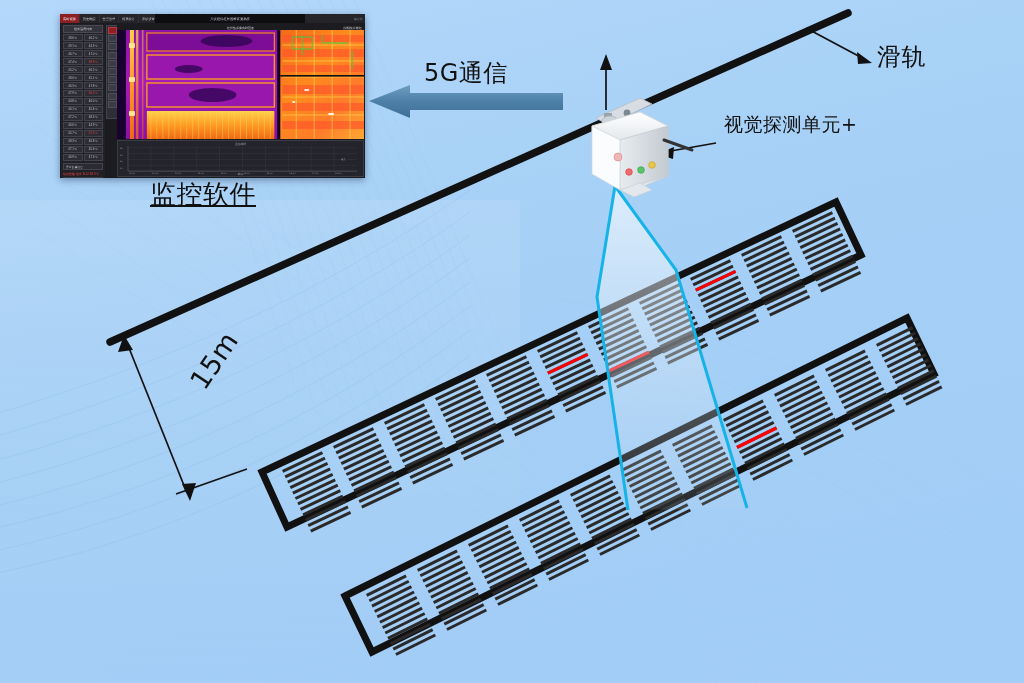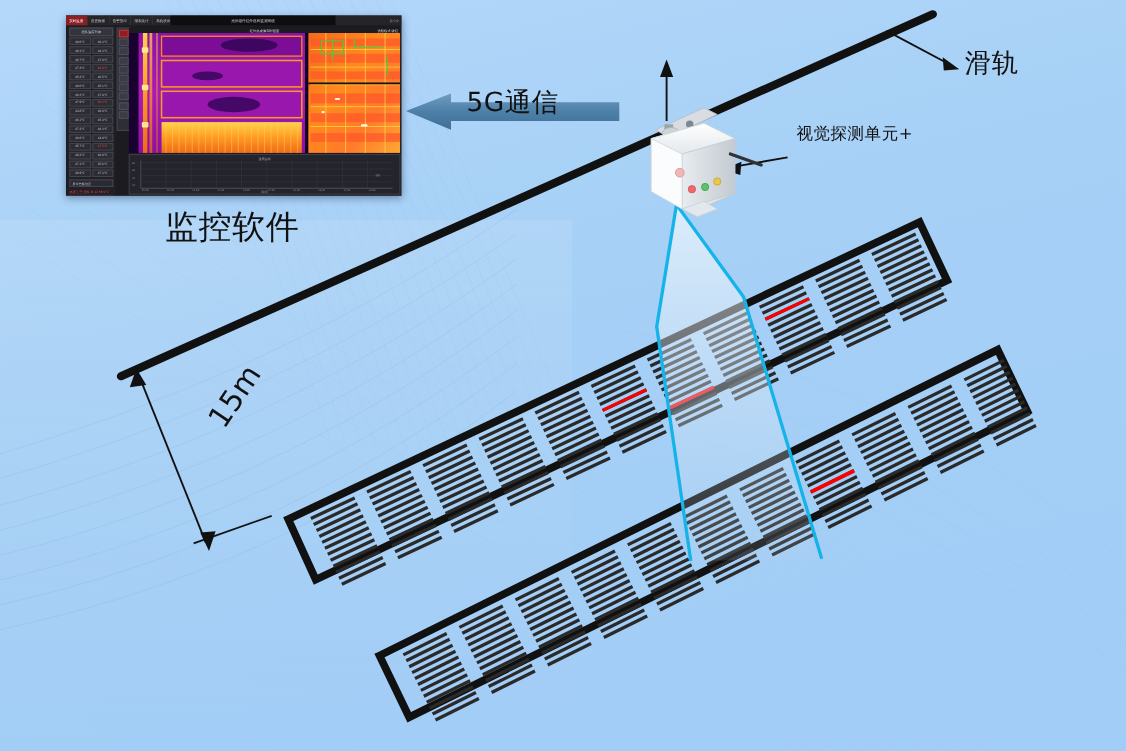--- a/index.html
+++ b/index.html
@@ -15,25 +15,25 @@
 
   
   .lbl{
     position:absolute;
     color:#111;
     font-family:"DejaVu Sans","Liberation Sans",sans-serif;
     white-space:nowrap;
     line-height:1.28;
     letter-spacing:0.5px;
   }
-  #label-monitor-software{left:150px;top:188px;font-size:30px;}
-  #label-5g{left:424px;top:58px;font-size:24px;margin-top:20px;}
+  #label-monitor-software{left:150px;top:178px;font-size:26px;text-decoration:underline;}
+  #label-5g{left:424px;top:58px;font-size:24px;}
   #label-track-robot{left:567px;top:28px;font-size:24px;}
   #label-slide-rail{left:877px;top:42px;font-size:24px;}
-  #label-vision-unit{left:724px;top:112px;font-size:15px;}
+  #label-vision-unit{left:724px;top:112px;font-size:19px;}
   #label-15m{
     left:183px;top:377px;font-size:27px;
     transform:rotate(-56deg);transform-origin:left top;
   }
 
   
   #monitor-software{
     position:absolute;left:60px;top:14px;width:305px;height:164px;
     background:#1b1b20;
     box-shadow:0 2px 7px rgba(20,40,70,.45);

